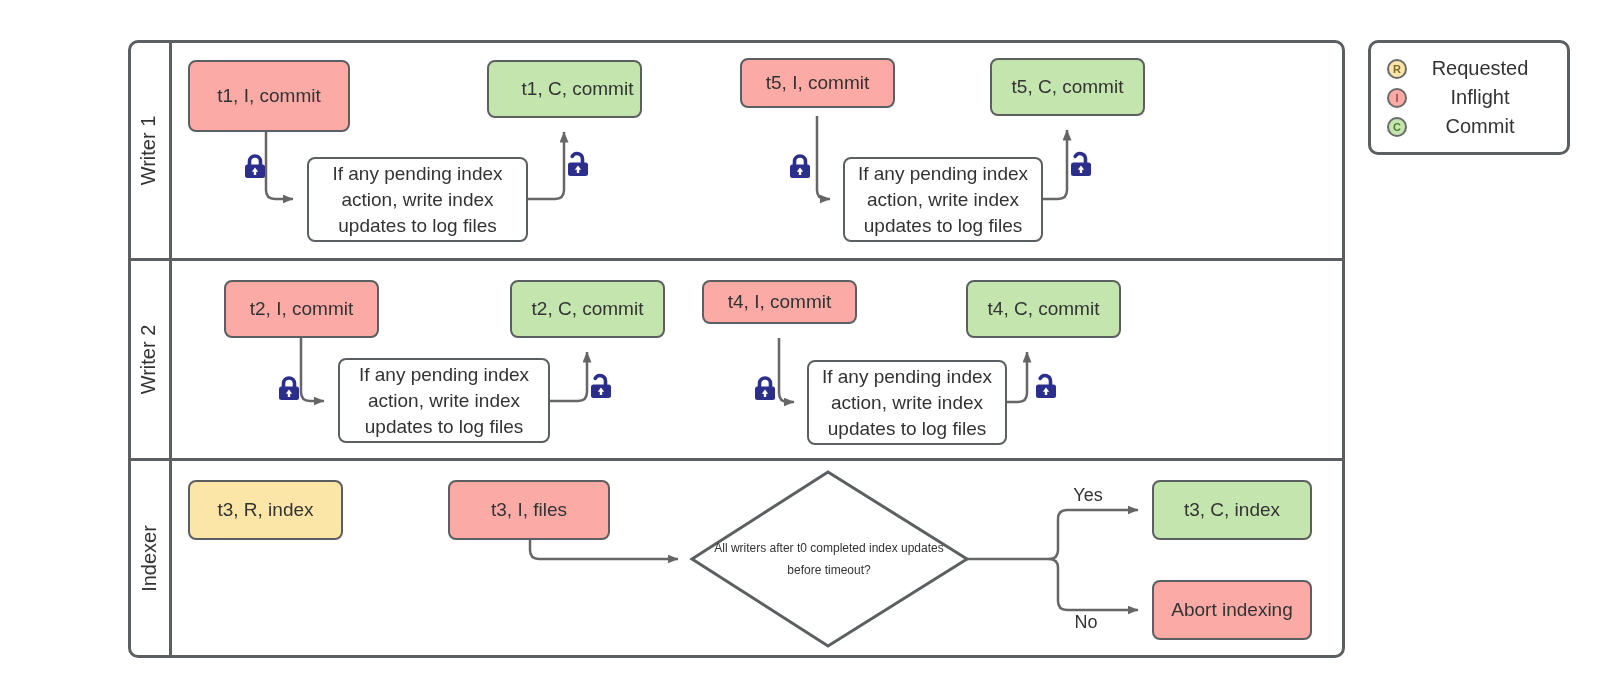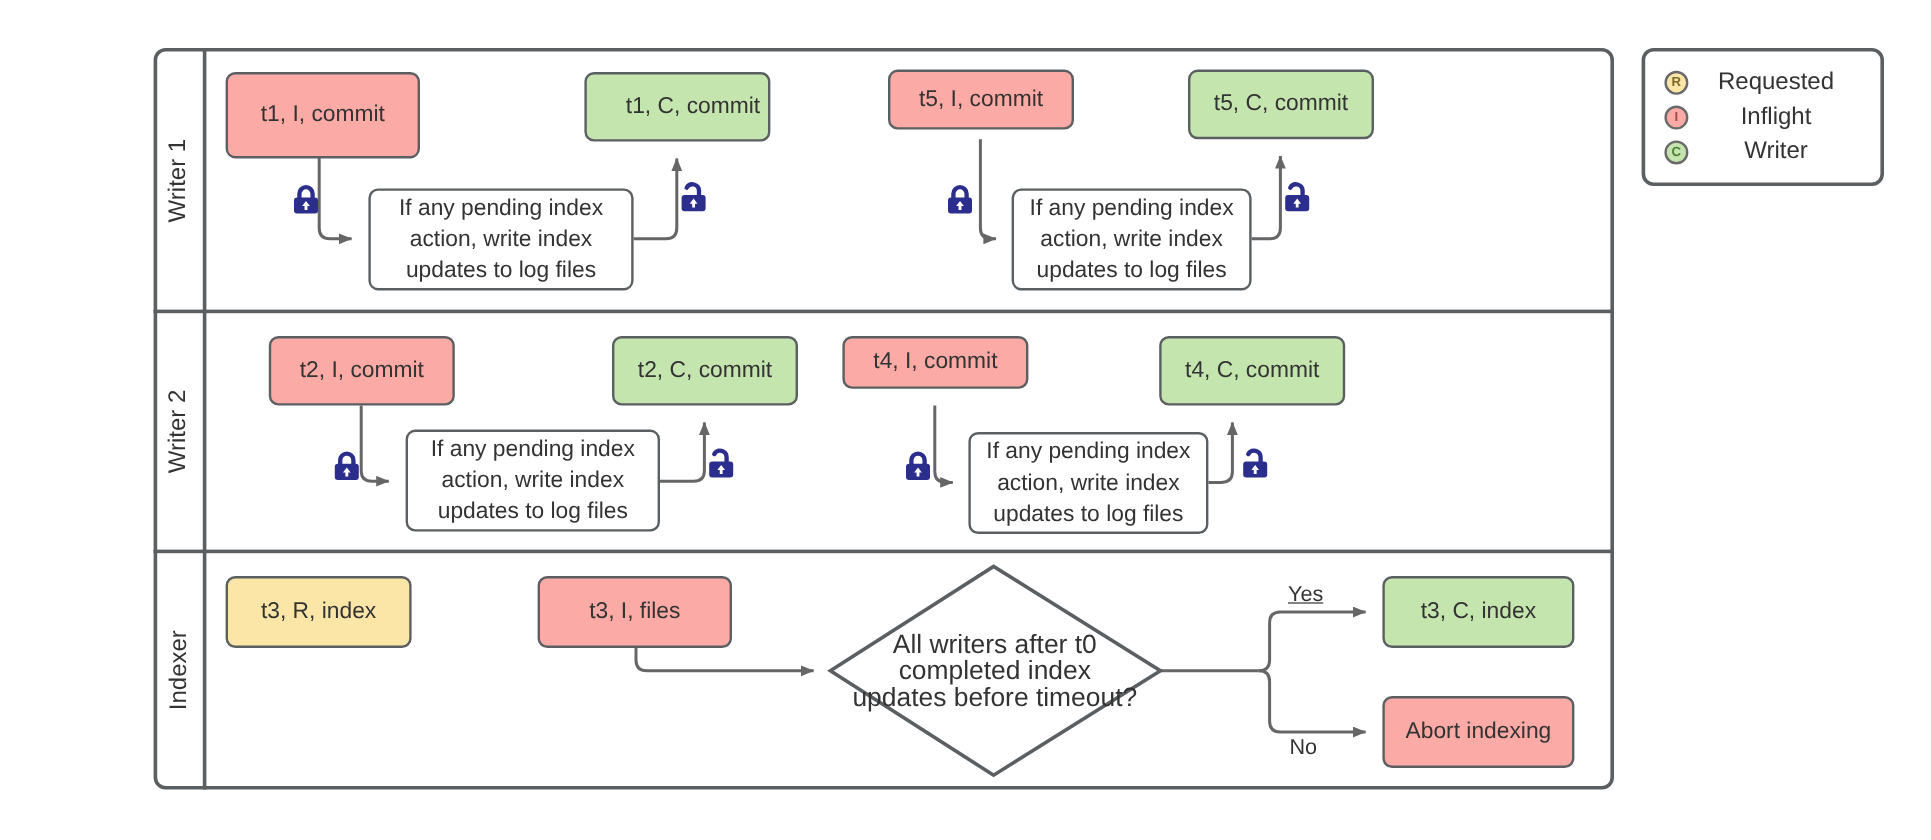--- a/index.html
+++ b/index.html
@@ -24,21 +24,21 @@
     position:absolute;box-sizing:border-box;border:2.5px solid #5c5f61;border-radius:8px;
     display:flex;align-items:center;justify-content:center;text-align:center;
     font-size:19px;z-index:2;background:#fff;padding:2px 6px;
   }
   .inflight{background:#fcaaa5;}
   .commit{background:#c5e5ae;}
   .requested{background:#fbe6a7;}
   .process{background:#fff;font-size:19px;line-height:26px;padding:4px 8px;}
   .decision-text{
     position:absolute;z-index:2;display:flex;align-items:center;justify-content:center;
-    text-align:center;font-size:22px;line-height:22px;background:transparent;border:none;
+    text-align:center;font-size:12px;line-height:22px;background:transparent;border:none;
   }
   .branch-label{position:absolute;z-index:2;font-size:18px;text-align:center;}
   .lock{position:absolute;z-index:3;}
   
   .legend{
     position:absolute;left:1368px;top:40px;width:202px;height:115px;box-sizing:border-box;
     border:3px solid #5c5f61;border-radius:10px;background:#fff;z-index:2;
     display:flex;flex-direction:column;justify-content:center;padding:6px 14px 6px 16px;gap:3px;
   }
   .legend-row{display:flex;align-items:center;height:26px;}
@@ -111,21 +111,21 @@
   <div class="node process" style="left:338px;top:358px;width:212px;height:85px;">If any pending index action, write index updates to log files</div>
   <div class="node commit" style="left:510px;top:280px;width:155px;height:58px;">t2, C, commit</div>
 
   <div class="node inflight" style="left:702px;top:280px;width:155px;height:44px;">t4, I, commit</div>
   <div class="node process" style="left:807px;top:360px;width:200px;height:85px;">If any pending index action, write index updates to log files</div>
   <div class="node commit" style="left:950px;top:280px;width:155px;height:58px;margin-left:16px;">t4, C, commit</div>
 
   <div class="node requested" style="left:188px;top:480px;width:155px;height:60px;">t3, R, index</div>
   <div class="node inflight" style="left:448px;top:480px;width:162px;height:60px;">t3, I, files</div>
   <div class="decision-text" style="left:709px;top:527px;width:240px;height:64px;">All writers after t0 completed index updates before timeout?</div>
-  <div class="branch-label" style="left:1058px;top:485px;width:60px;text-decoration:underline;">Yes</div>
+  <div class="branch-label" style="left:1058px;top:485px;width:60px;">Yes</div>
   <div class="branch-label" style="left:1056px;top:612px;width:60px;">No</div>
   <div class="node commit" style="left:1152px;top:480px;width:160px;height:60px;">t3, C, index</div>
   <div class="node inflight" style="left:1152px;top:580px;width:160px;height:60px;">Abort indexing</div>
 
   <svg class="lock" style="left:243px;top:152px;" width="24" height="28" viewBox="0 0 24 28">
       <path d="M6.5,13 V9.5 a5.5,5.5 0 0 1 11,0 V13" fill="none" stroke="#2b2e8c" stroke-width="3.6"></path>
       <rect x="2" y="12.5" width="20" height="13.5" rx="2.5" fill="#2b2e8c"></rect>
       <path d="M12,15.5 l3.2,4.2 h-2 v3.3 h-2.4 v-3.3 h-2 z" fill="#fff"></path>
     </svg>
   <svg class="lock" style="left:566px;top:150px;" width="24" height="28" viewBox="0 0 24 28">
@@ -171,17 +171,17 @@
     <div class="legend-row">
       <span class="legend-dot requested" style="background:#fbe6a7;">R</span>
       <span class="legend-text">Requested</span>
     </div>
     <div class="legend-row">
       <span class="legend-dot inflight" style="background:#fcaaa5;">I</span>
       <span class="legend-text">Inflight</span>
     </div>
     <div class="legend-row">
       <span class="legend-dot commit" style="background:#c5e5ae;">C</span>
-      <span class="legend-text">Writer</span>
+      <span class="legend-text">Commit</span>
     </div>
   </div>
 
 </div>
 
 </body></html>

